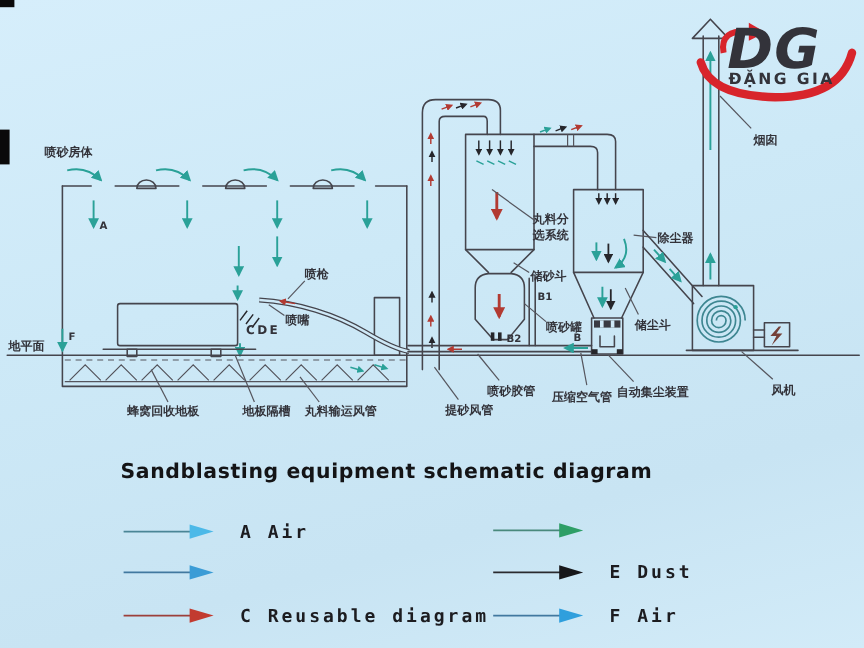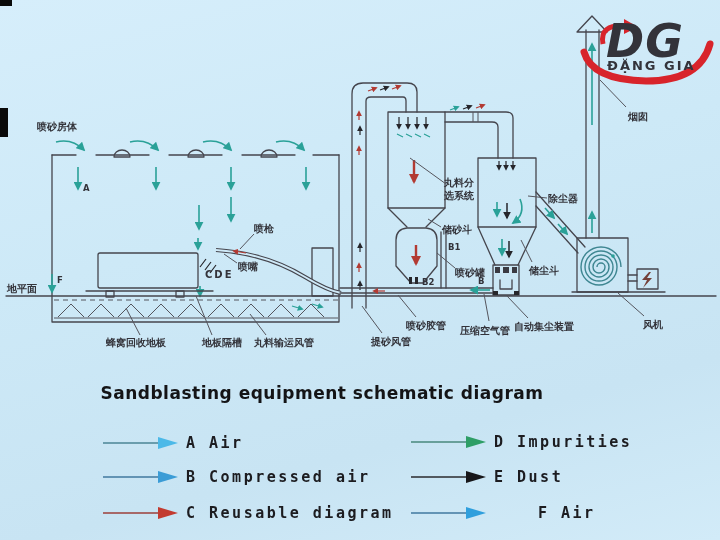--- a/index.html
+++ b/index.html
@@ -16,21 +16,21 @@
   .ra{stroke:#b23a32;stroke-width:2.4;fill:none;}
   .rs{stroke:#b23a32;stroke-width:1.2;fill:none;}
   .ds{stroke:#26262b;stroke-width:1.2;fill:none;}
   .cn{font-size:10px;font-weight:bold;}
   .sm{font-size:8.5px;font-weight:bold;}
   .hosebg{stroke:#cfe9f7;stroke-width:2;fill:none;}
   .hose{stroke:#45454d;stroke-width:4.2;fill:none;}
   #title{position:absolute;left:0;top:383px;width:644px;text-align:center;
          font-size:17px;font-weight:bold;color:#141416;letter-spacing:.5px;}
   .lrow{position:absolute;display:flex;align-items:center;height:18px;}
-  .lrow .lab{margin-left:6px;font-family:"DejaVu Sans Mono","Liberation Mono",monospace;
+  .lrow .lab{margin-left:20px;font-family:"DejaVu Sans Mono","Liberation Mono",monospace;
              font-size:15px;font-weight:bold;color:#1c1c20;letter-spacing:2.5px;white-space:nowrap;}
   .blackmark{position:absolute;background:#0a0a0a;}
 </style>
 </head>
 <body>
 
 <div id="stage">
 
 <svg width="720" height="382" viewBox="0 0 720 382">
   <defs>
@@ -274,48 +274,46 @@
       <polygon points="56,2 76,8 56,14" fill="#4cb9e8"></polygon>
     </svg>
     <span class="lab">A Air</span>
   </div>
 
   <div class="lrow" style="left:102px;top:468px;">
     <svg width="78" height="16">
       <line x1="1" y1="8" x2="58" y2="8" stroke-width="1.6" stroke="#41789f"></line>
       <polygon points="56,2 76,8 56,14" fill="#3b9cd6"></polygon>
     </svg>
-    <span class="lab">B Compressed air</span>
   </div>
 
   <div class="lrow" style="left:102px;top:504px;">
     <svg width="78" height="16">
       <line x1="1" y1="8" x2="58" y2="8" stroke-width="1.6" stroke="#9c3f3a"></line>
       <polygon points="56,2 76,8 56,14" fill="#c23b30"></polygon>
     </svg>
     <span class="lab">C Reusable diagram</span>
   </div>
 
   <div class="lrow" style="left:410px;top:433px;">
     <svg width="78" height="16">
       <line x1="1" y1="8" x2="58" y2="8" stroke-width="1.6" stroke="#49897c"></line>
       <polygon points="56,2 76,8 56,14" fill="#2e9e66"></polygon>
     </svg>
-    <span class="lab">D Impurities</span>
   </div>
 
   <div class="lrow" style="left:410px;top:468px;align-items:center;">
     <svg width="78" height="16">
       <line x1="1" y1="8" x2="58" y2="8" stroke-width="1.6" stroke="#2a2a2e"></line>
       <polygon points="56,2 76,8 56,14" fill="#17171a"></polygon>
     </svg>
     <span class="lab">E Dust</span>
   </div>
 
-  <div class="lrow" style="left:410px;top:504px;gap:44px;">
+  <div class="lrow" style="left:410px;top:504px;">
     <svg width="78" height="16">
       <line x1="1" y1="8" x2="58" y2="8" stroke-width="1.6" stroke="#41789f"></line>
       <polygon points="56,2 76,8 56,14" fill="#2f9fdd"></polygon>
     </svg>
     <span class="lab">F Air</span>
   </div>
 
 </div>
 </div>
 

